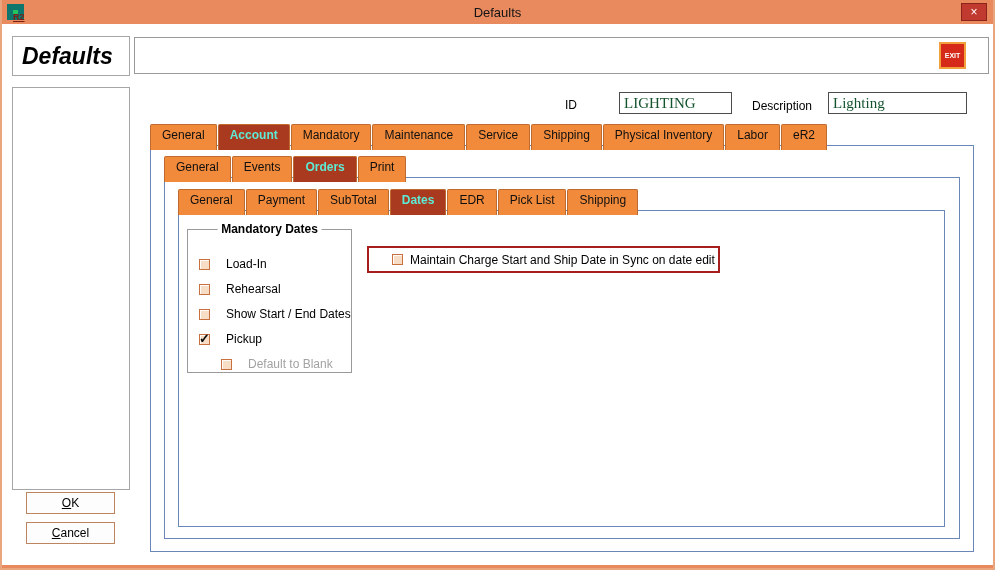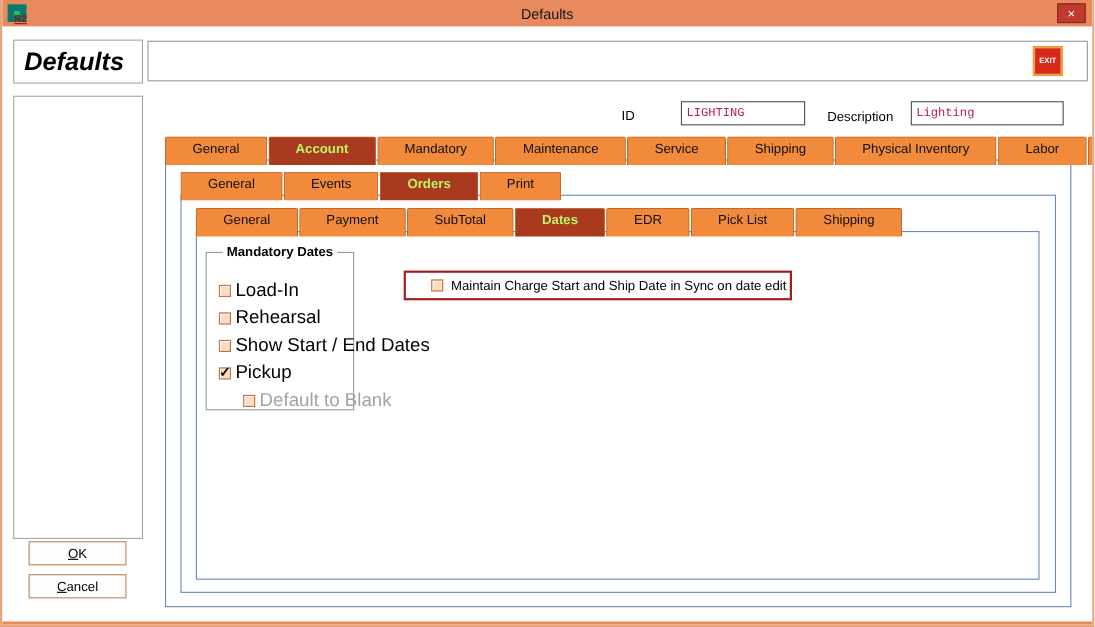--- a/index.html
+++ b/index.html
@@ -67,66 +67,66 @@
     color: #fff; font-size: 7px; font-weight: bold; letter-spacing: 0;
     display: flex; align-items: center; justify-content: center;
     cursor: default;
   }
   .lbl { position: absolute; font-size: 12px; color: #000; white-space: nowrap; }
   .id-lbl { left: 563px; top: 98px; }
   .desc-lbl { left: 750px; top: 99px; }
   .field {
     position: absolute; height: 22px;
     border: 1px solid #4c4c4c; background: #fff;
-    font-family: Liberation Mono, monospace; font-size: 11px; color: #be185d;
+    font-family: Liberation Serif, serif; font-size: 15px; color: #14532d;
     padding: 2px 4px;
   }
   .id-field   { left: 617px; top: 92px; width: 113px; }
   .desc-field { left: 826px; top: 92px; width: 139px; }
 
   
   .tabrow { position: absolute; display: flex; height: 22px; z-index: 3; }
   .tabs1 { left: 148px; top: 124px; }
   .tabs2 { left: 162px; top: 156px; }
   .tabs3 { left: 176px; top: 189px; }
   .tab {
     background: var(--tab, #f18a3b);
     border: 1px solid var(--tab-border, #bf6a2e); border-bottom: none;
     border-radius: 2px 2px 0 0;
-    padding: 0 24px; margin-right: 1px;
+    padding: 0 11px; margin-right: 1px;
     height: 26px; line-height: 20px;
     font-size: 12px; color: #101010; white-space: nowrap; cursor: default;
   }
   .tab.selected {
     background: var(--tab-selected, #a93a20);
-    color: #bef264; font-weight: bold;
+    color: #5eead4; font-weight: bold;
   }
 
   
   .panel { position: absolute; border: 1px solid var(--panel-border, #6a87b8); z-index: 1; }
   .panel1 { left: 148px; top: 145px; width: 824px; height: 407px; }
   .panel2 { left: 162px; top: 177px; width: 796px; height: 362px; }
   .panel3 { left: 176px; top: 210px; width: 767px; height: 317px; }
 
   
   .groupbox {
     position: absolute; border: 1px solid var(--group-border, #9a9a9a);
     background: #fff; z-index: 4;
   }
-  .gb-mandatory { left: 185px; top: 229px; width: 135px; height: 144px; padding-top: 27px; }
+  .gb-mandatory { left: 185px; top: 229px; width: 165px; height: 144px; padding-top: 27px; }
   .gb-options   { left: 185px; top: 379px; width: 165px; height: 112px; padding-top: 31px; }
   .legend {
     position: absolute; top: -8px; left: 50%; transform: translateX(-50%);
     background: #fff; padding: 0 4px;
     font-size: 12px; font-weight: bold; white-space: nowrap;
   }
   .cbrow {
-    display: flex; align-items: center; gap: 4px;
+    display: flex; align-items: center; gap: 16px;
     height: 14px; margin: 0 0 11px 11px;
-    font-size: 17px; white-space: nowrap;
+    font-size: 12px; white-space: nowrap;
   }
   .gb-options .cbrow { margin-bottom: 16px; }
   .cbrow.indent { margin-left: 33px; }
   .cbrow.disabled .cblabel { color: #a2a2a2; }
   .cb {
     position: relative; width: 11px; height: 11px; flex: 0 0 11px;
     border: 1px solid var(--checkbox-border, #c97040);
     background: var(--checkbox-fill, #f7ddc6);
     box-shadow: inset 1px 1px 0 rgba(255,255,255,.9);
     cursor: default;

